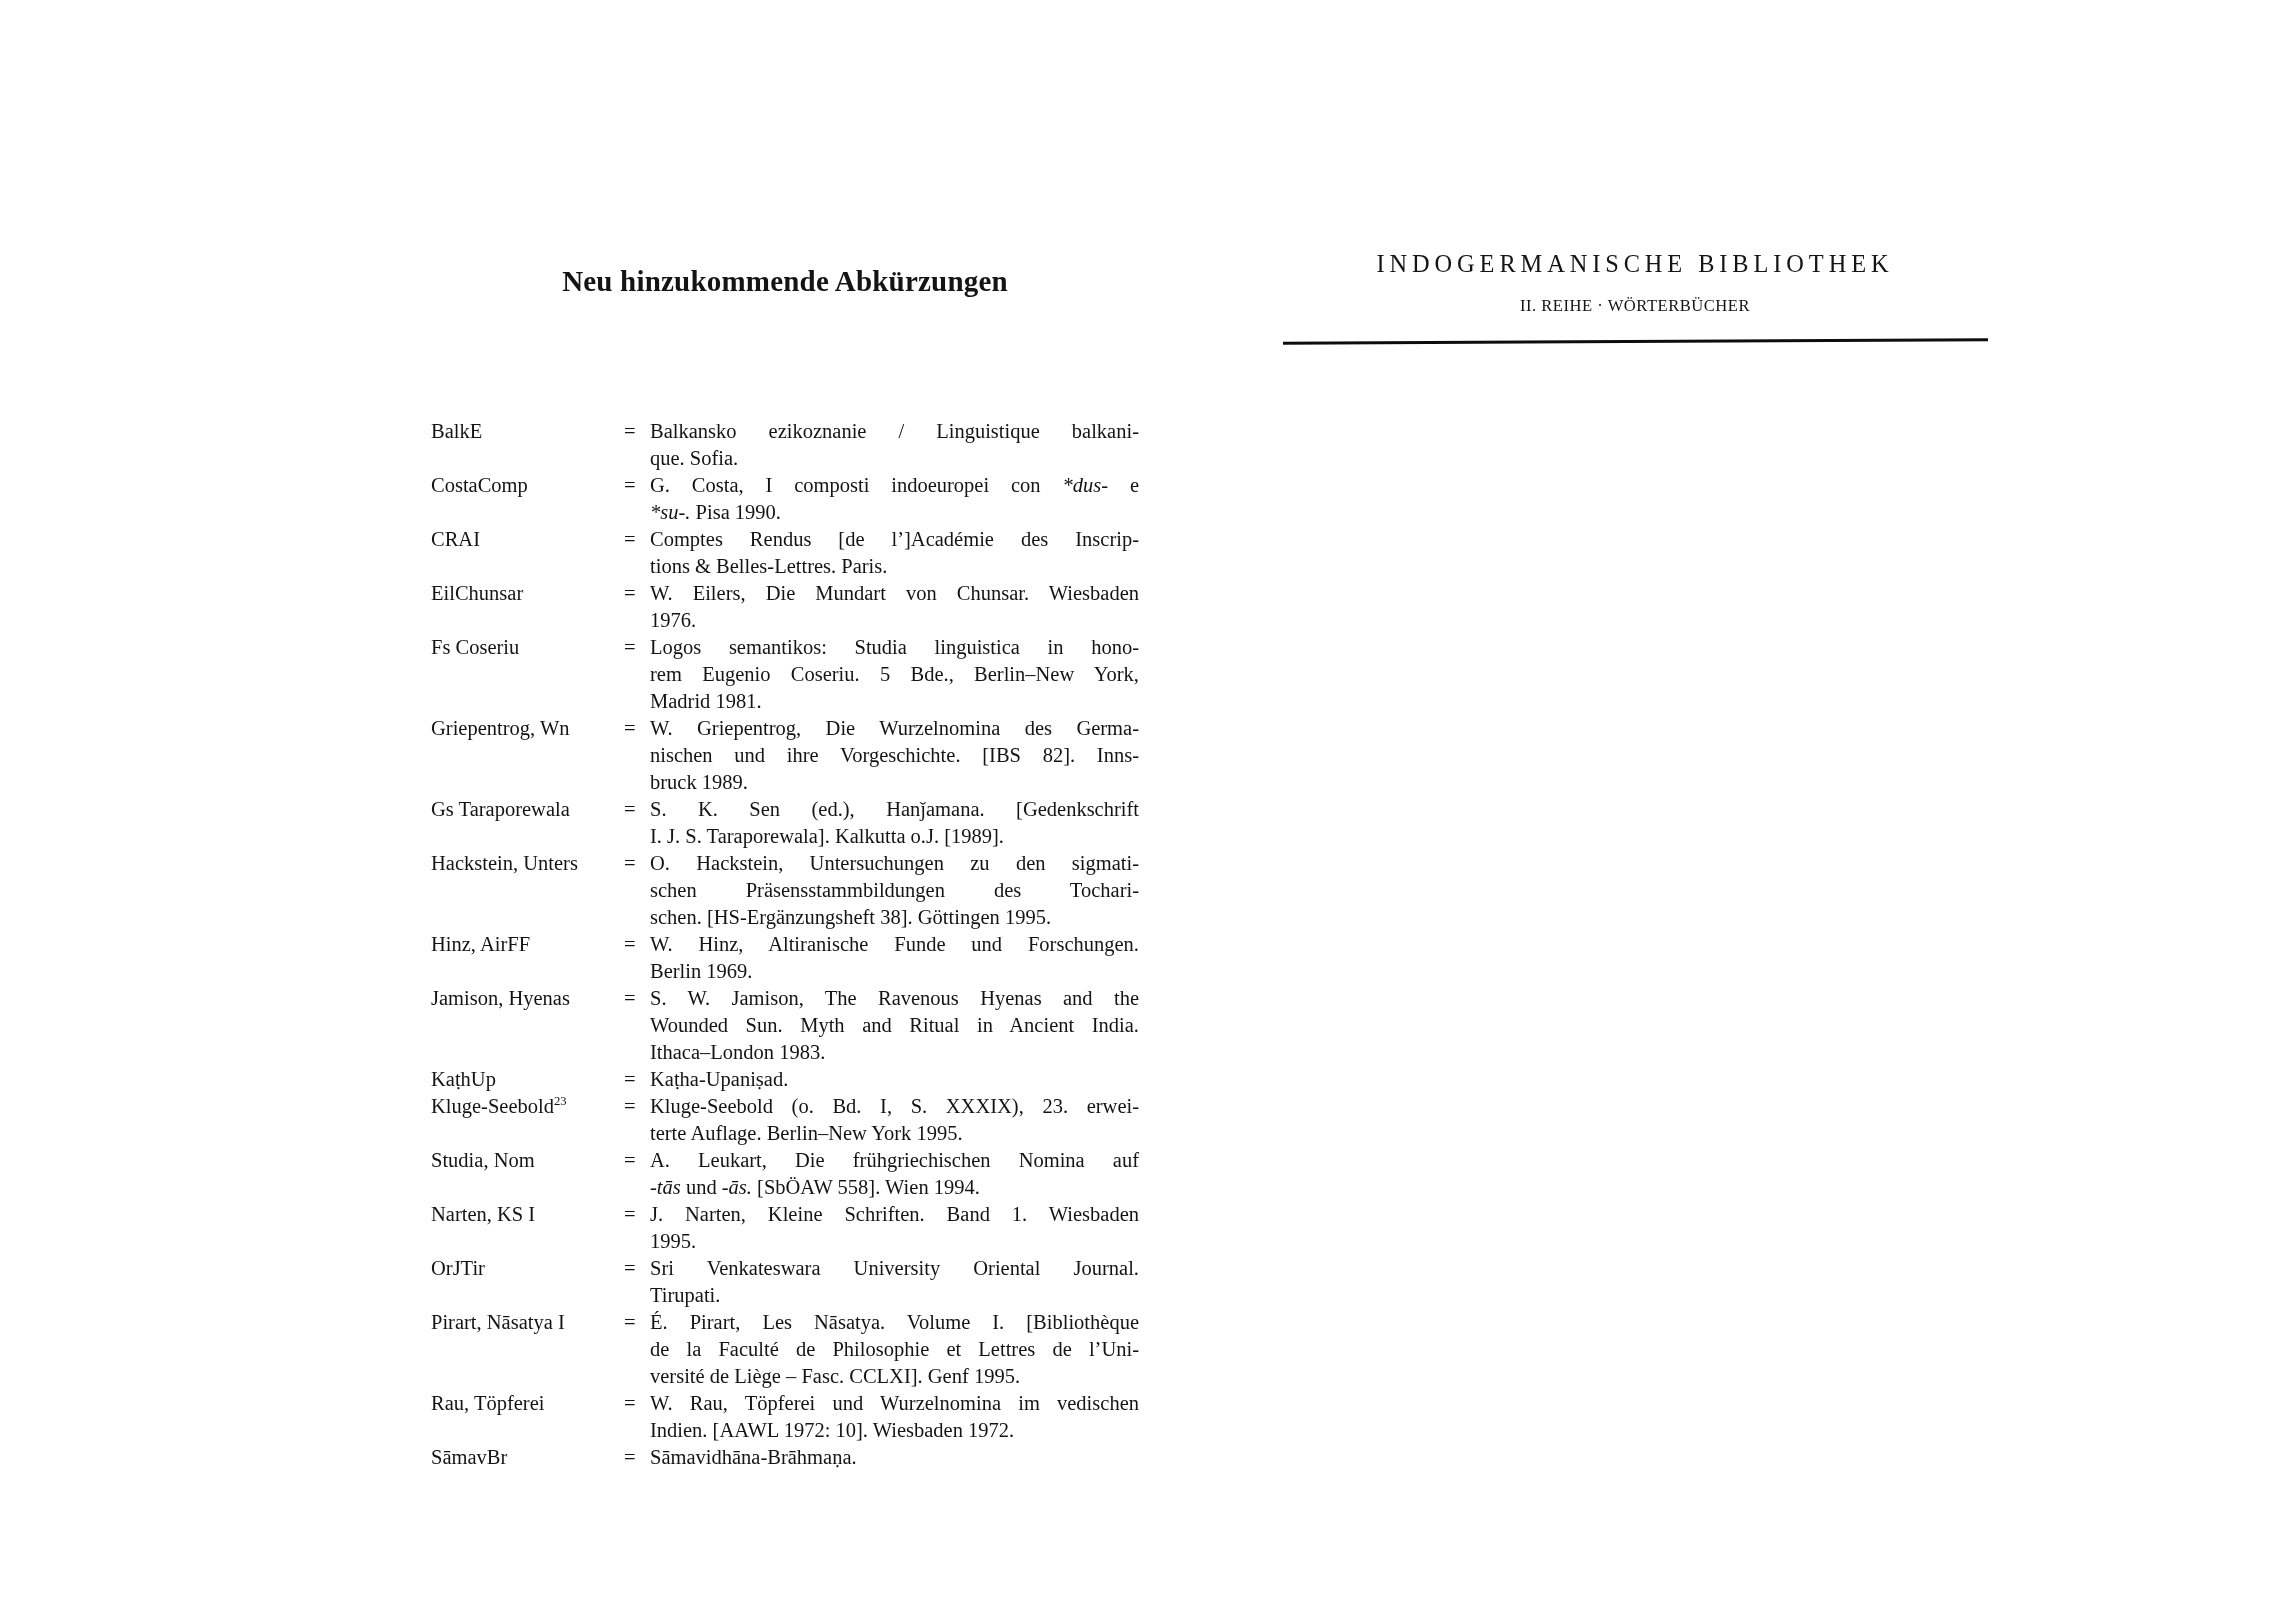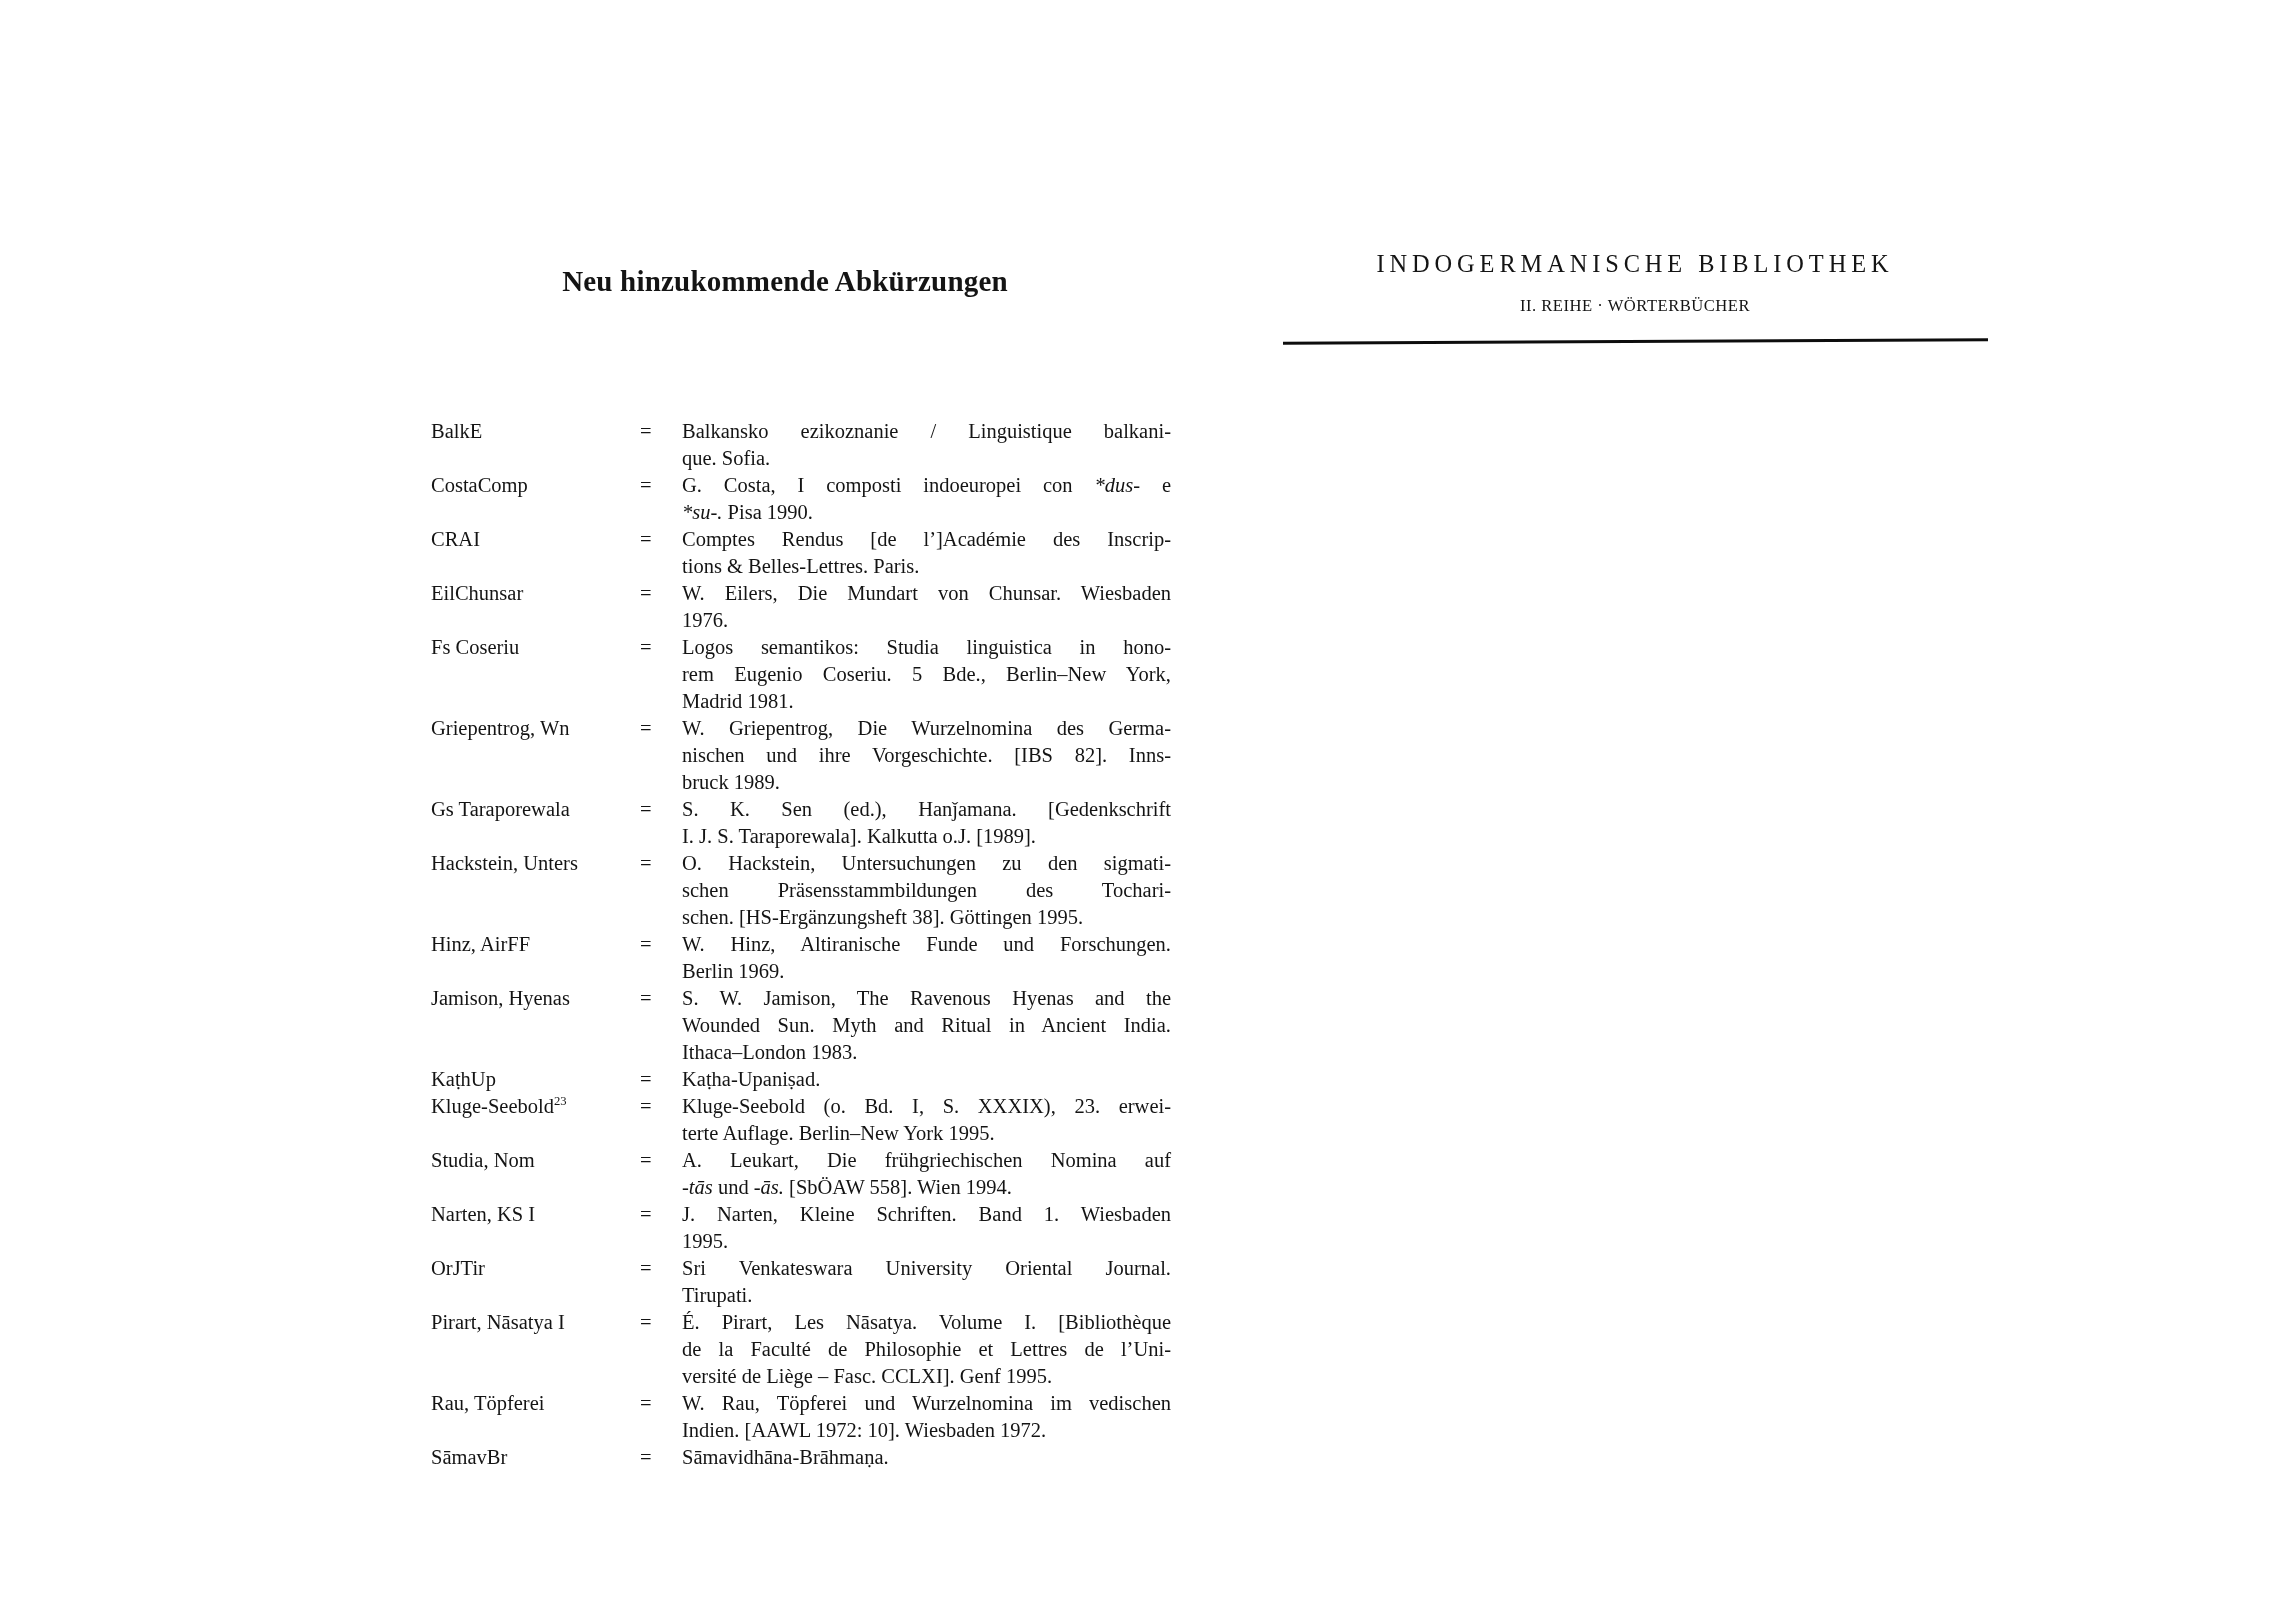--- a/index.html
+++ b/index.html
@@ -26,21 +26,21 @@
     white-space: nowrap;
   }
   .abbrev-list {
     position: absolute;
     left: 431px;
     top: 418px;
     width: 708px;
     font-size: 20.5px;
     line-height: 27px;
   }
-  .entry { display: flex; align-items: flex-start; gap: 16px; }
+  .entry { display: flex; align-items: flex-start; }
   .entry .term  { width: 193px; flex: none; white-space: nowrap; }
   .entry .eq    { width: 26px;  flex: none; }
   .entry .def   { width: 489px; flex: none; }
   .term sup {
     font-size: 12.7px;
     line-height: 0;
     vertical-align: super;
     letter-spacing: 0;
     text-align: center;
   }

